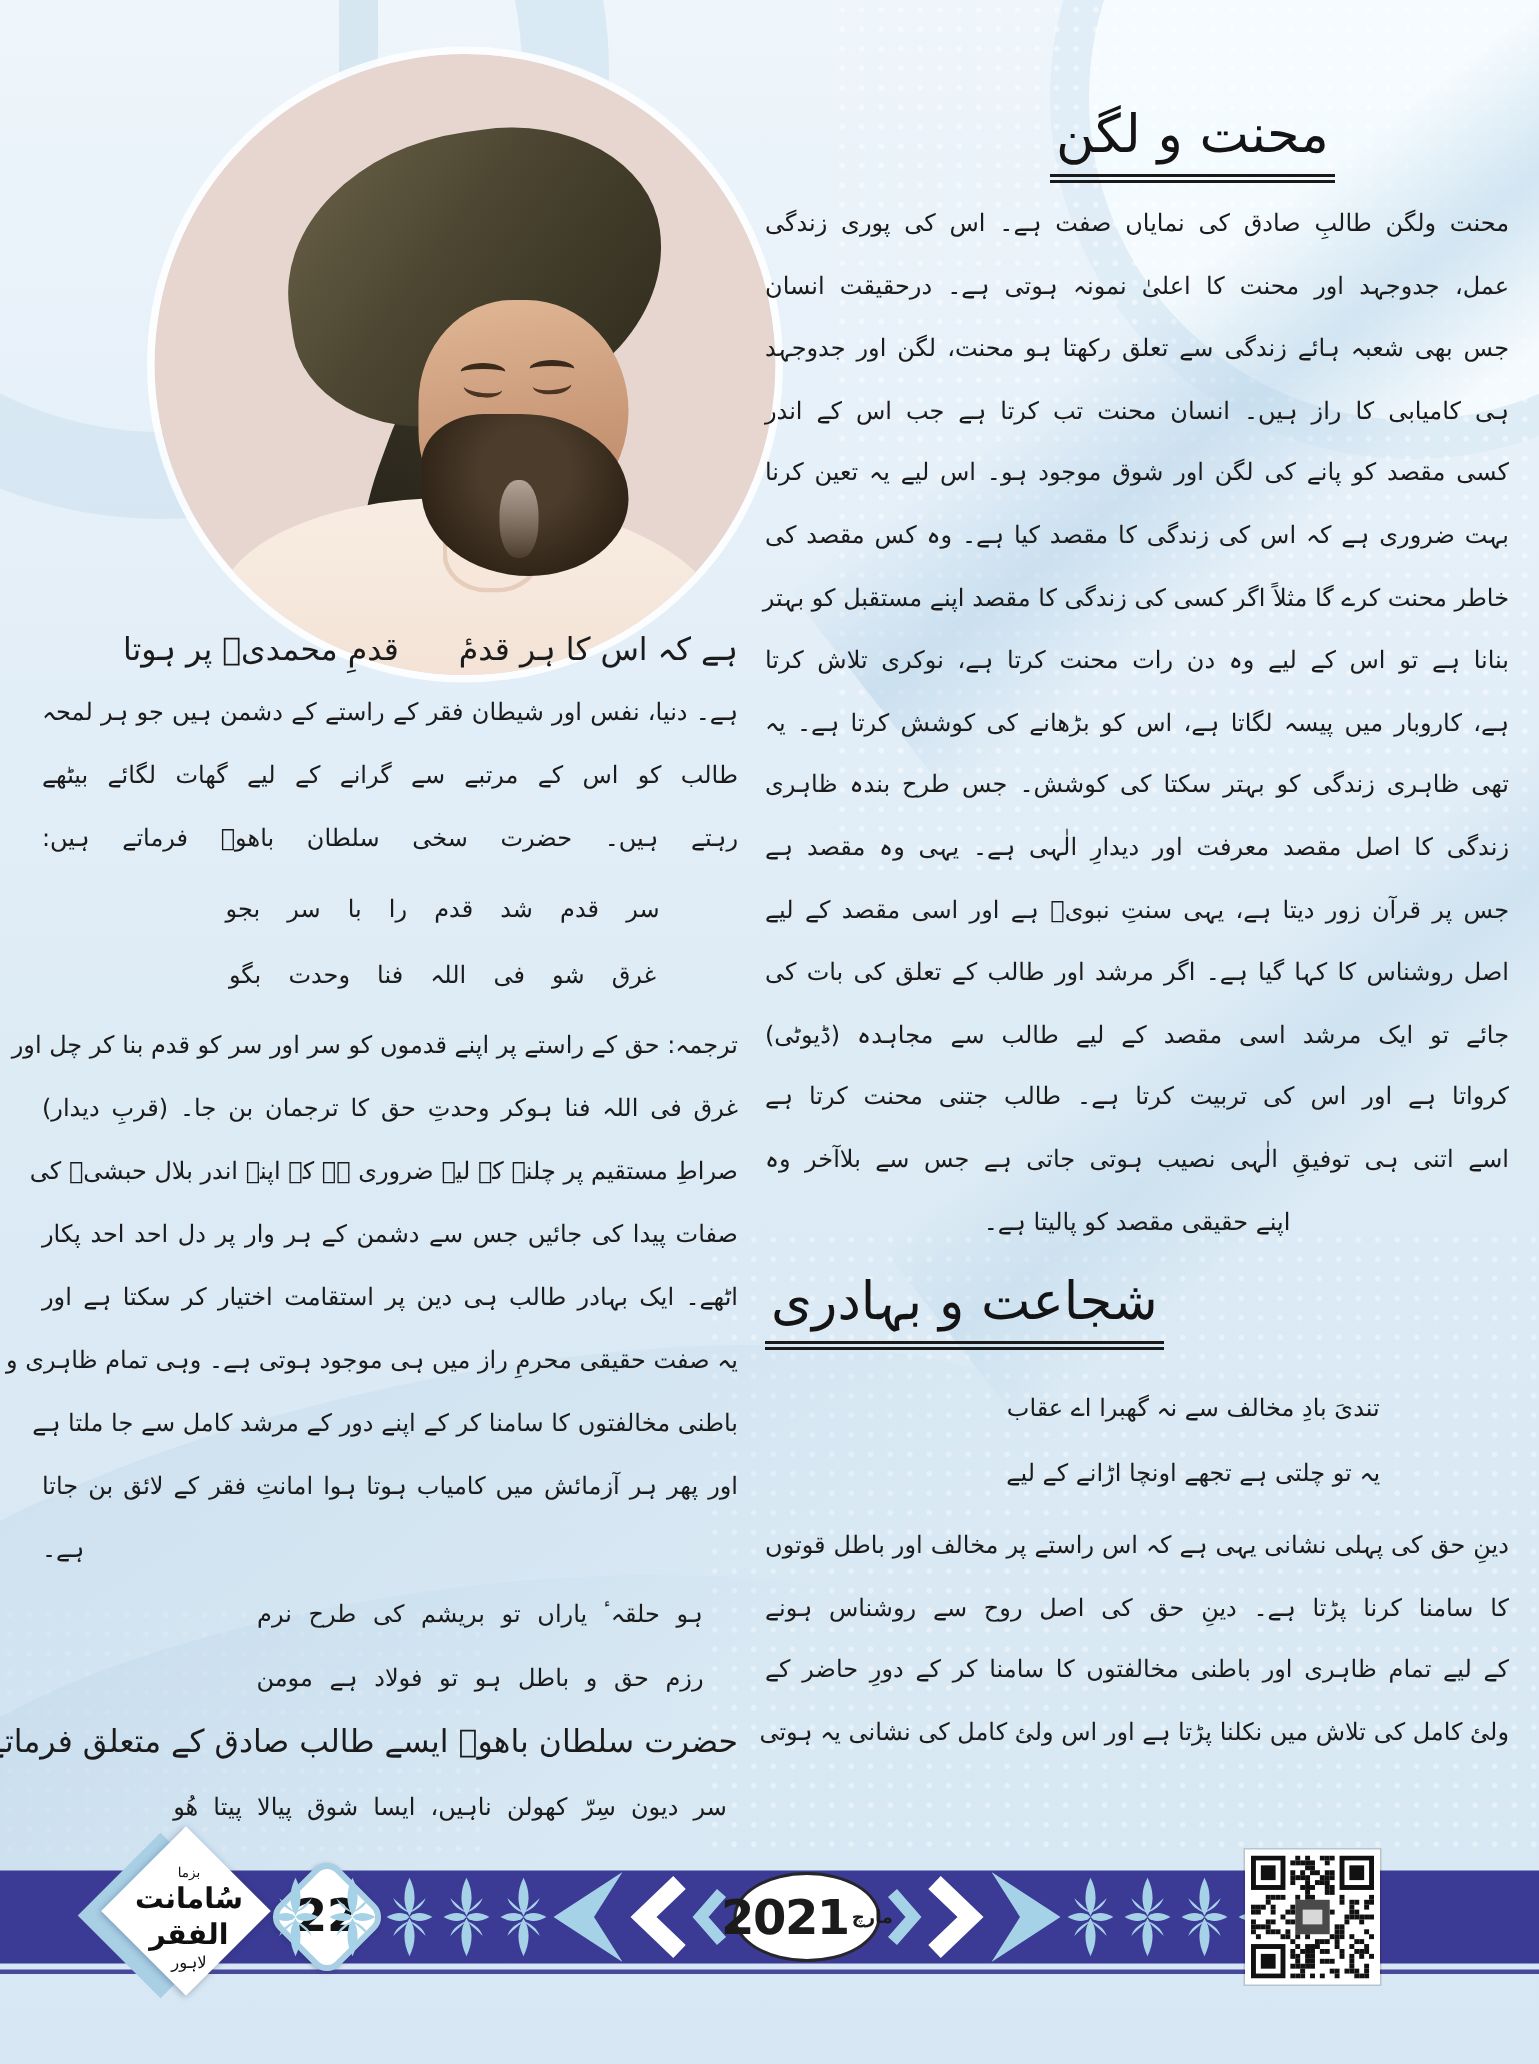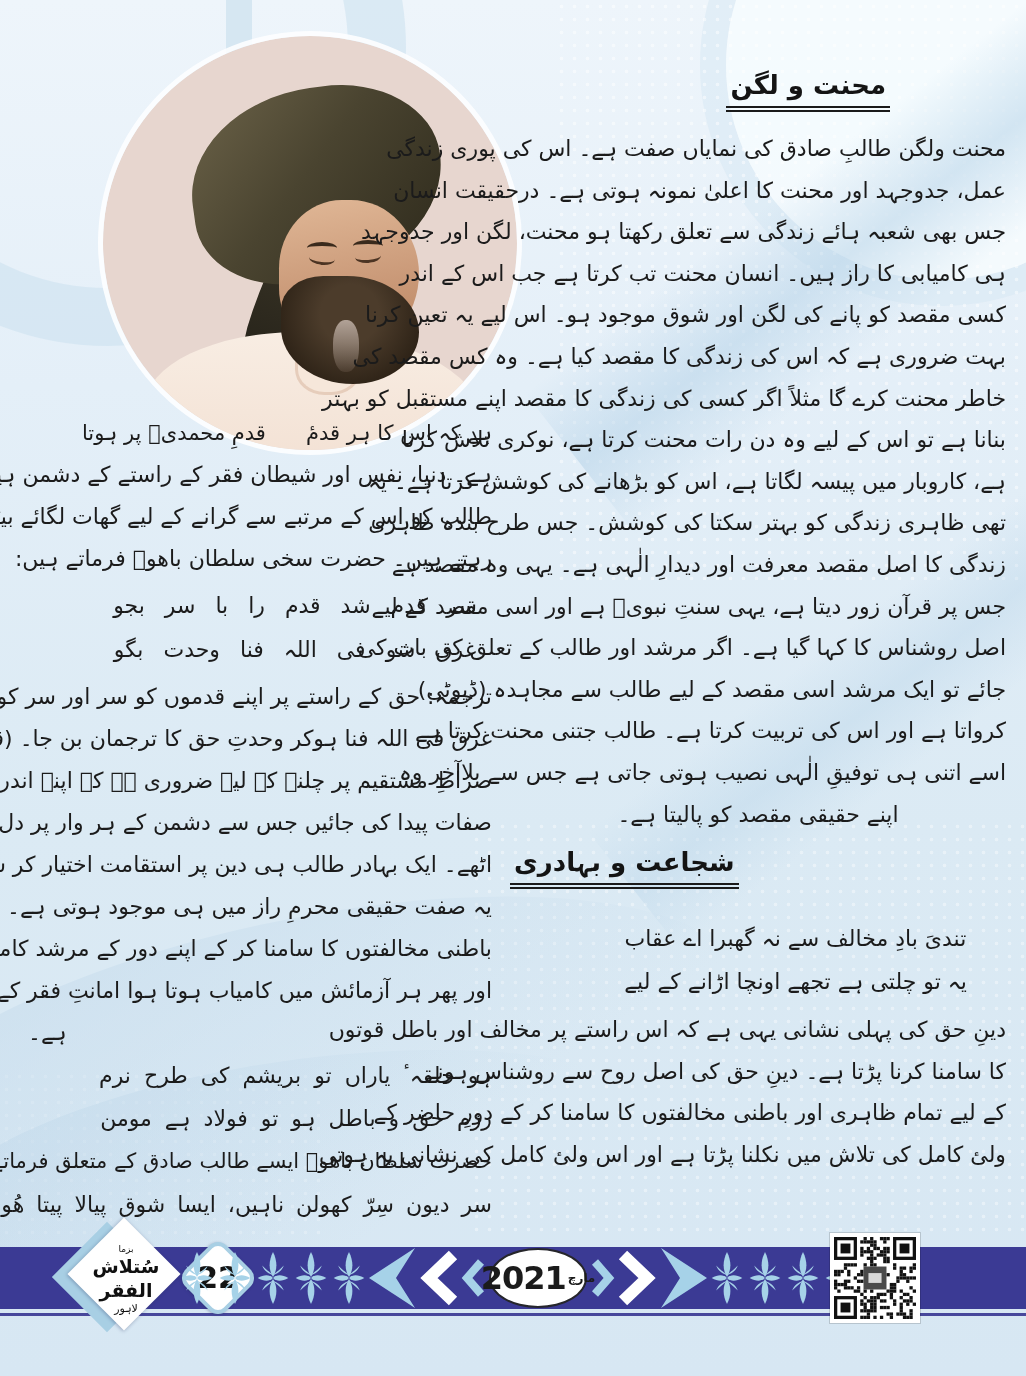--- a/index.html
+++ b/index.html
@@ -53,25 +53,25 @@
   .beard{position:absolute;left:178px;top:240px;width:138px;height:108px;border-radius:35% 60% 55% 60%;
     background:radial-gradient(circle at 50% 35%,#4c3c2b 0,#4c3c2b 30%,#2e2317 75%);}
   .beard .streak{position:absolute;left:52px;top:44px;width:26px;height:52px;border-radius:45%;
     background:linear-gradient(180deg,rgba(195,180,170,.85),rgba(130,110,95,.25));}
   .kameez{position:absolute;left:42px;top:296px;width:336px;height:160px;border-radius:46% 54% 0 0;
     background:linear-gradient(180deg,#f8ede3 0%,#f2dfd1 100%);}
   .collar{position:absolute;left:150px;top:6px;width:60px;height:54px;border-radius:0 0 45% 45%;
     border:3px solid #e6cdbb;border-top:none;background:#f6e7da;}
   
   .col{direction:rtl;}
-  .line{line-height:41.6px;font-size:22px;text-align:justify;text-align-last:justify;white-space:nowrap;}
+  .line{line-height:41.6px;font-size:16px;text-align:justify;text-align-last:justify;white-space:nowrap;}
   .col-right{left:510px;top:70px;width:496px;}
   .col-left{left:28px;top:412px;width:464px;}
   .col-left .line{line-height:42px;}
-  .heading{display:inline-block;font-weight:bold;font-size:26px;color:#141414;
+  .heading{display:inline-block;font-weight:normal;font-size:35px;color:#141414;
     padding:0 4px 6px 4px;border-bottom:6px double #1a1a1a;}
   .h1wrap{text-align:right;margin-left:0;margin-right:116px;height:58px;}
   .h2wrap{text-align:left;margin-right:100px;height:60px;margin-top:12px;}
   .right-p1 .line:last-child{text-align:center;text-align-last:center;}
   .left-p2 .line:last-child{text-align:left;text-align-last:left;}
   .poem .line{text-align:center;text-align-last:center;}
   .right-poem{padding-left:75px;margin-top:10px;margin-bottom:6px;}
   .right-poem .line{line-height:43px;}
   .persian{padding-left:70px;margin:4px 0;word-spacing:13px;}
   .persian .line{line-height:44px;}
@@ -216,21 +216,21 @@
   </div>
 
   <div class="abs band"></div>
   <div class="abs band-rule"></div>
 
   <div class="abs logo-wrap">
     <div class="logo-back"></div>
     <div class="logo-front"></div>
     <div class="logo-text">
       <div class="l0">بزما</div>
-      <div class="l1">سُتلاش الفقر</div>
+      <div class="l1">سُامانت الفقر</div>
       <div class="l2">لاہور</div>
     </div>
   </div>
 
   <div class="abs badge22">
     <span>22</span>
   </div>
 
   <div class="abs orn-row">
     <svg class="orn" width="36" height="58" viewBox="-20 -32 40 64">

